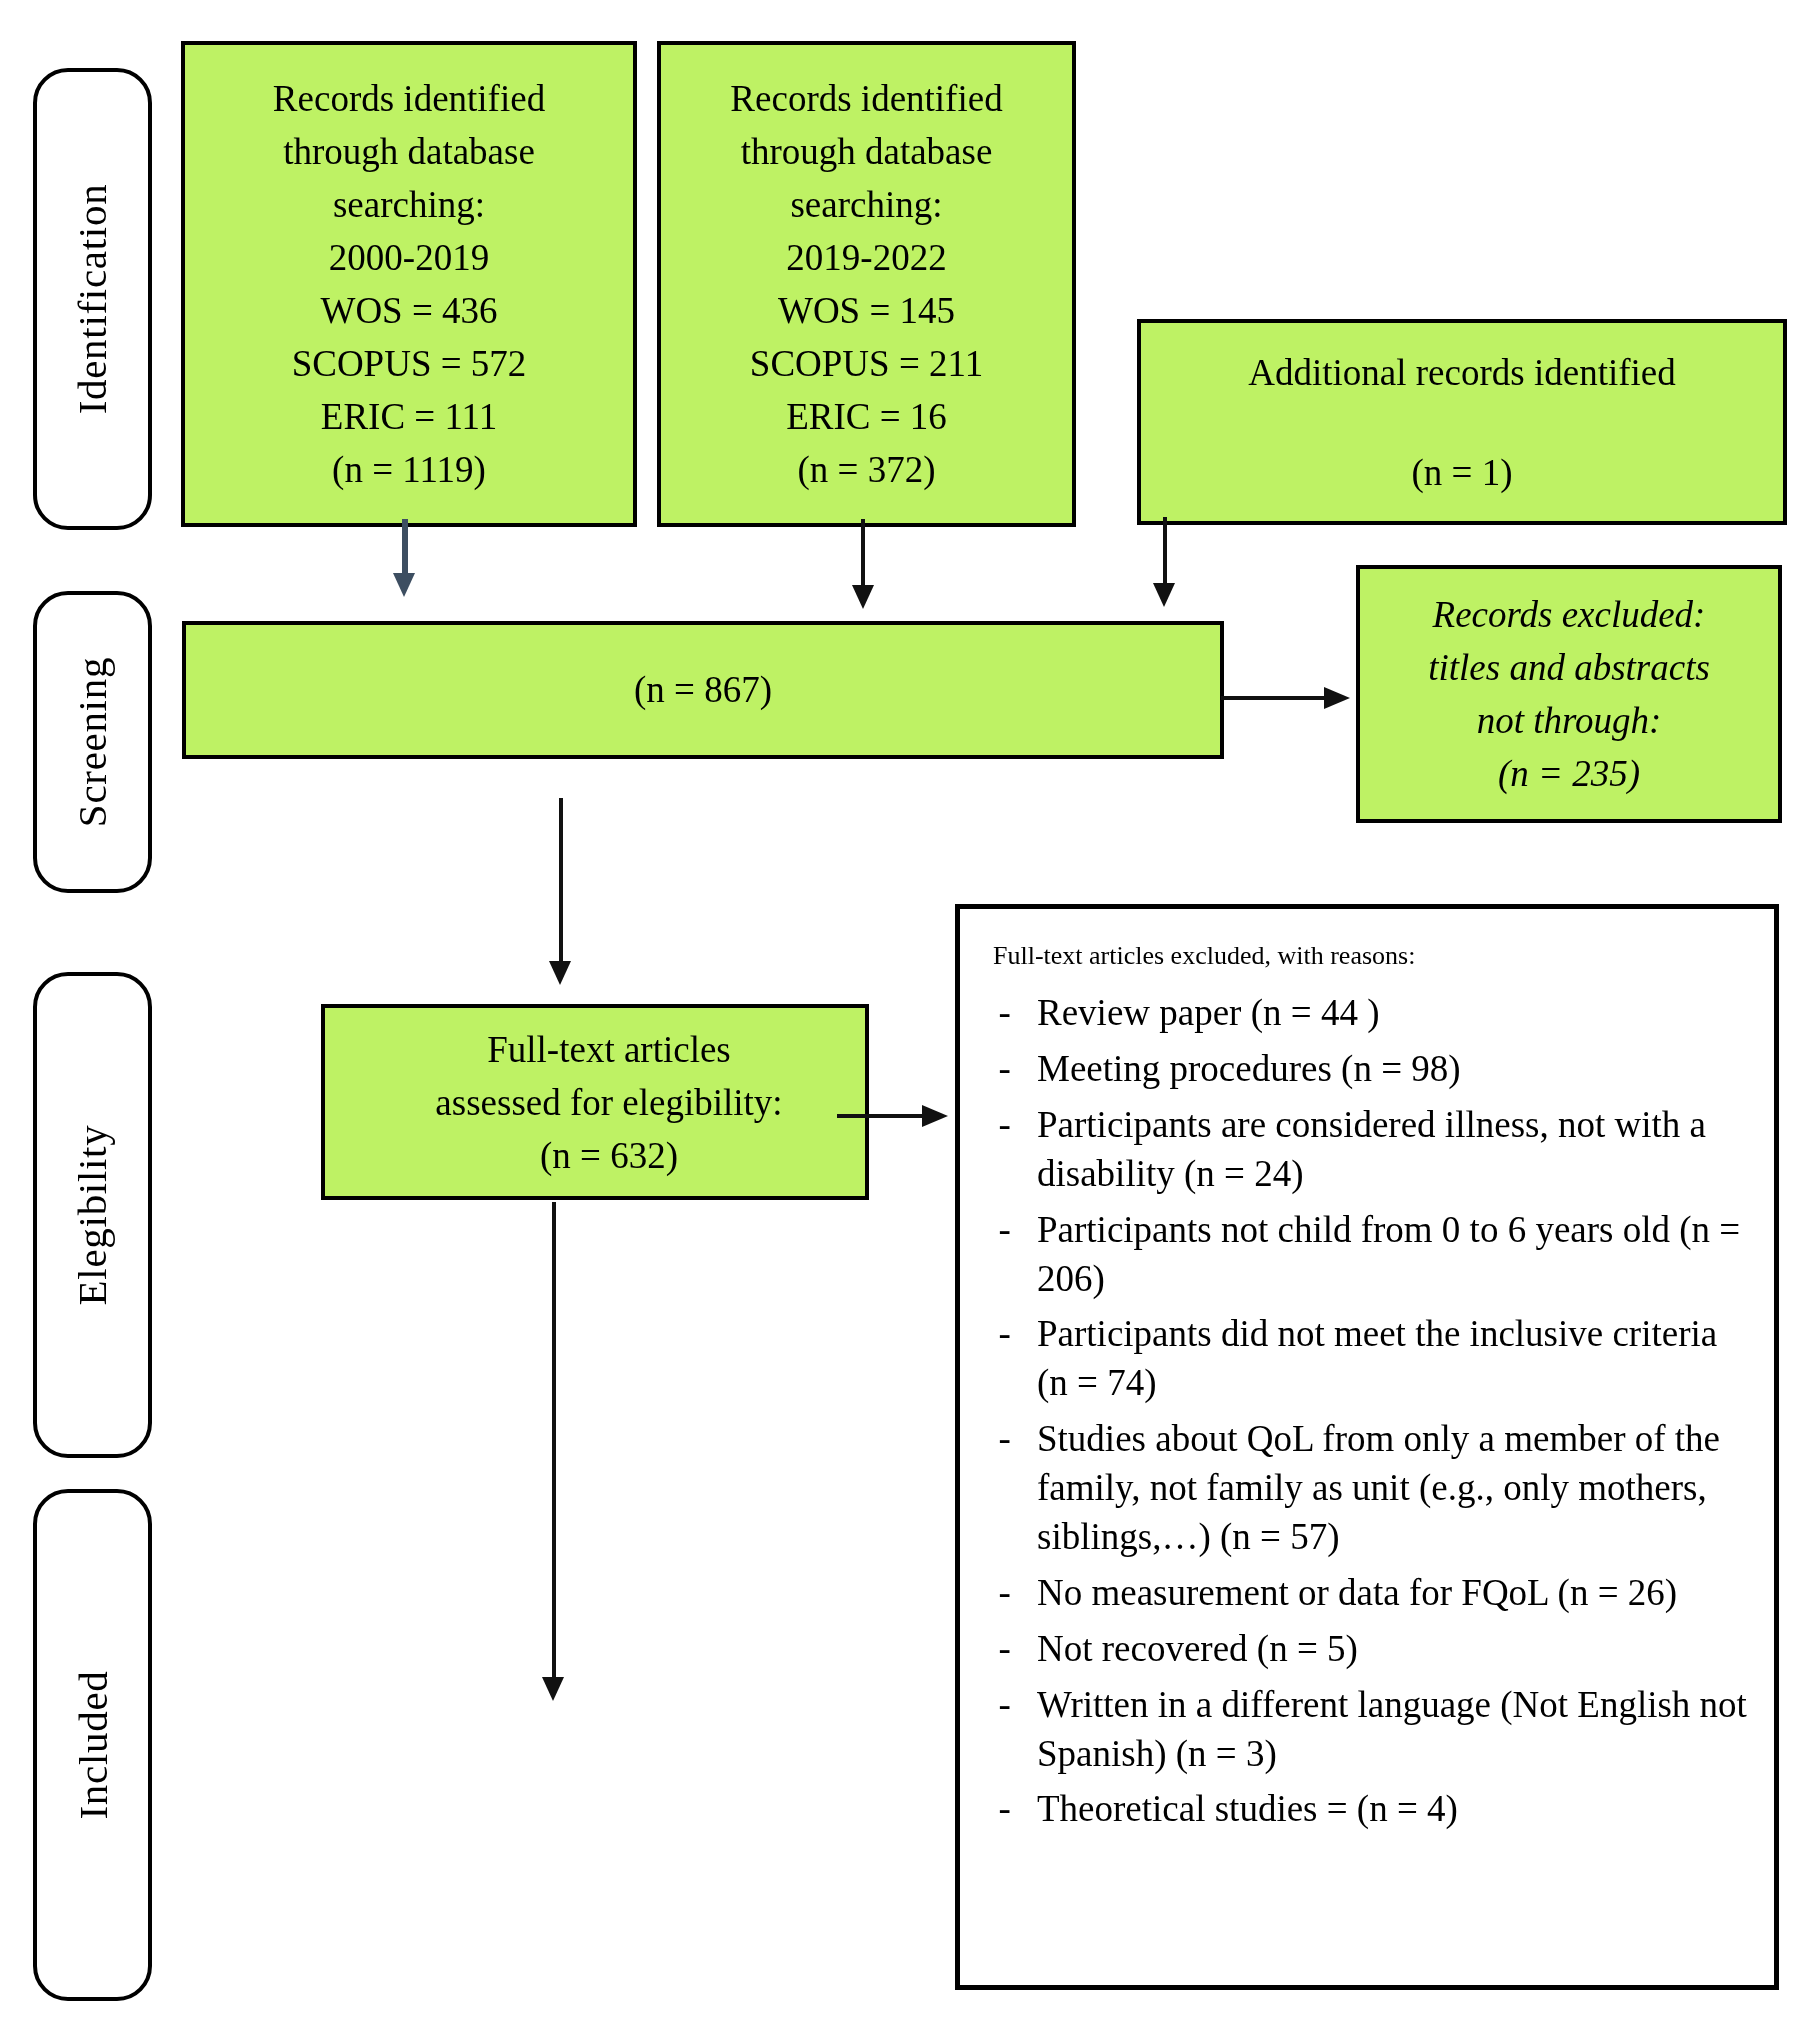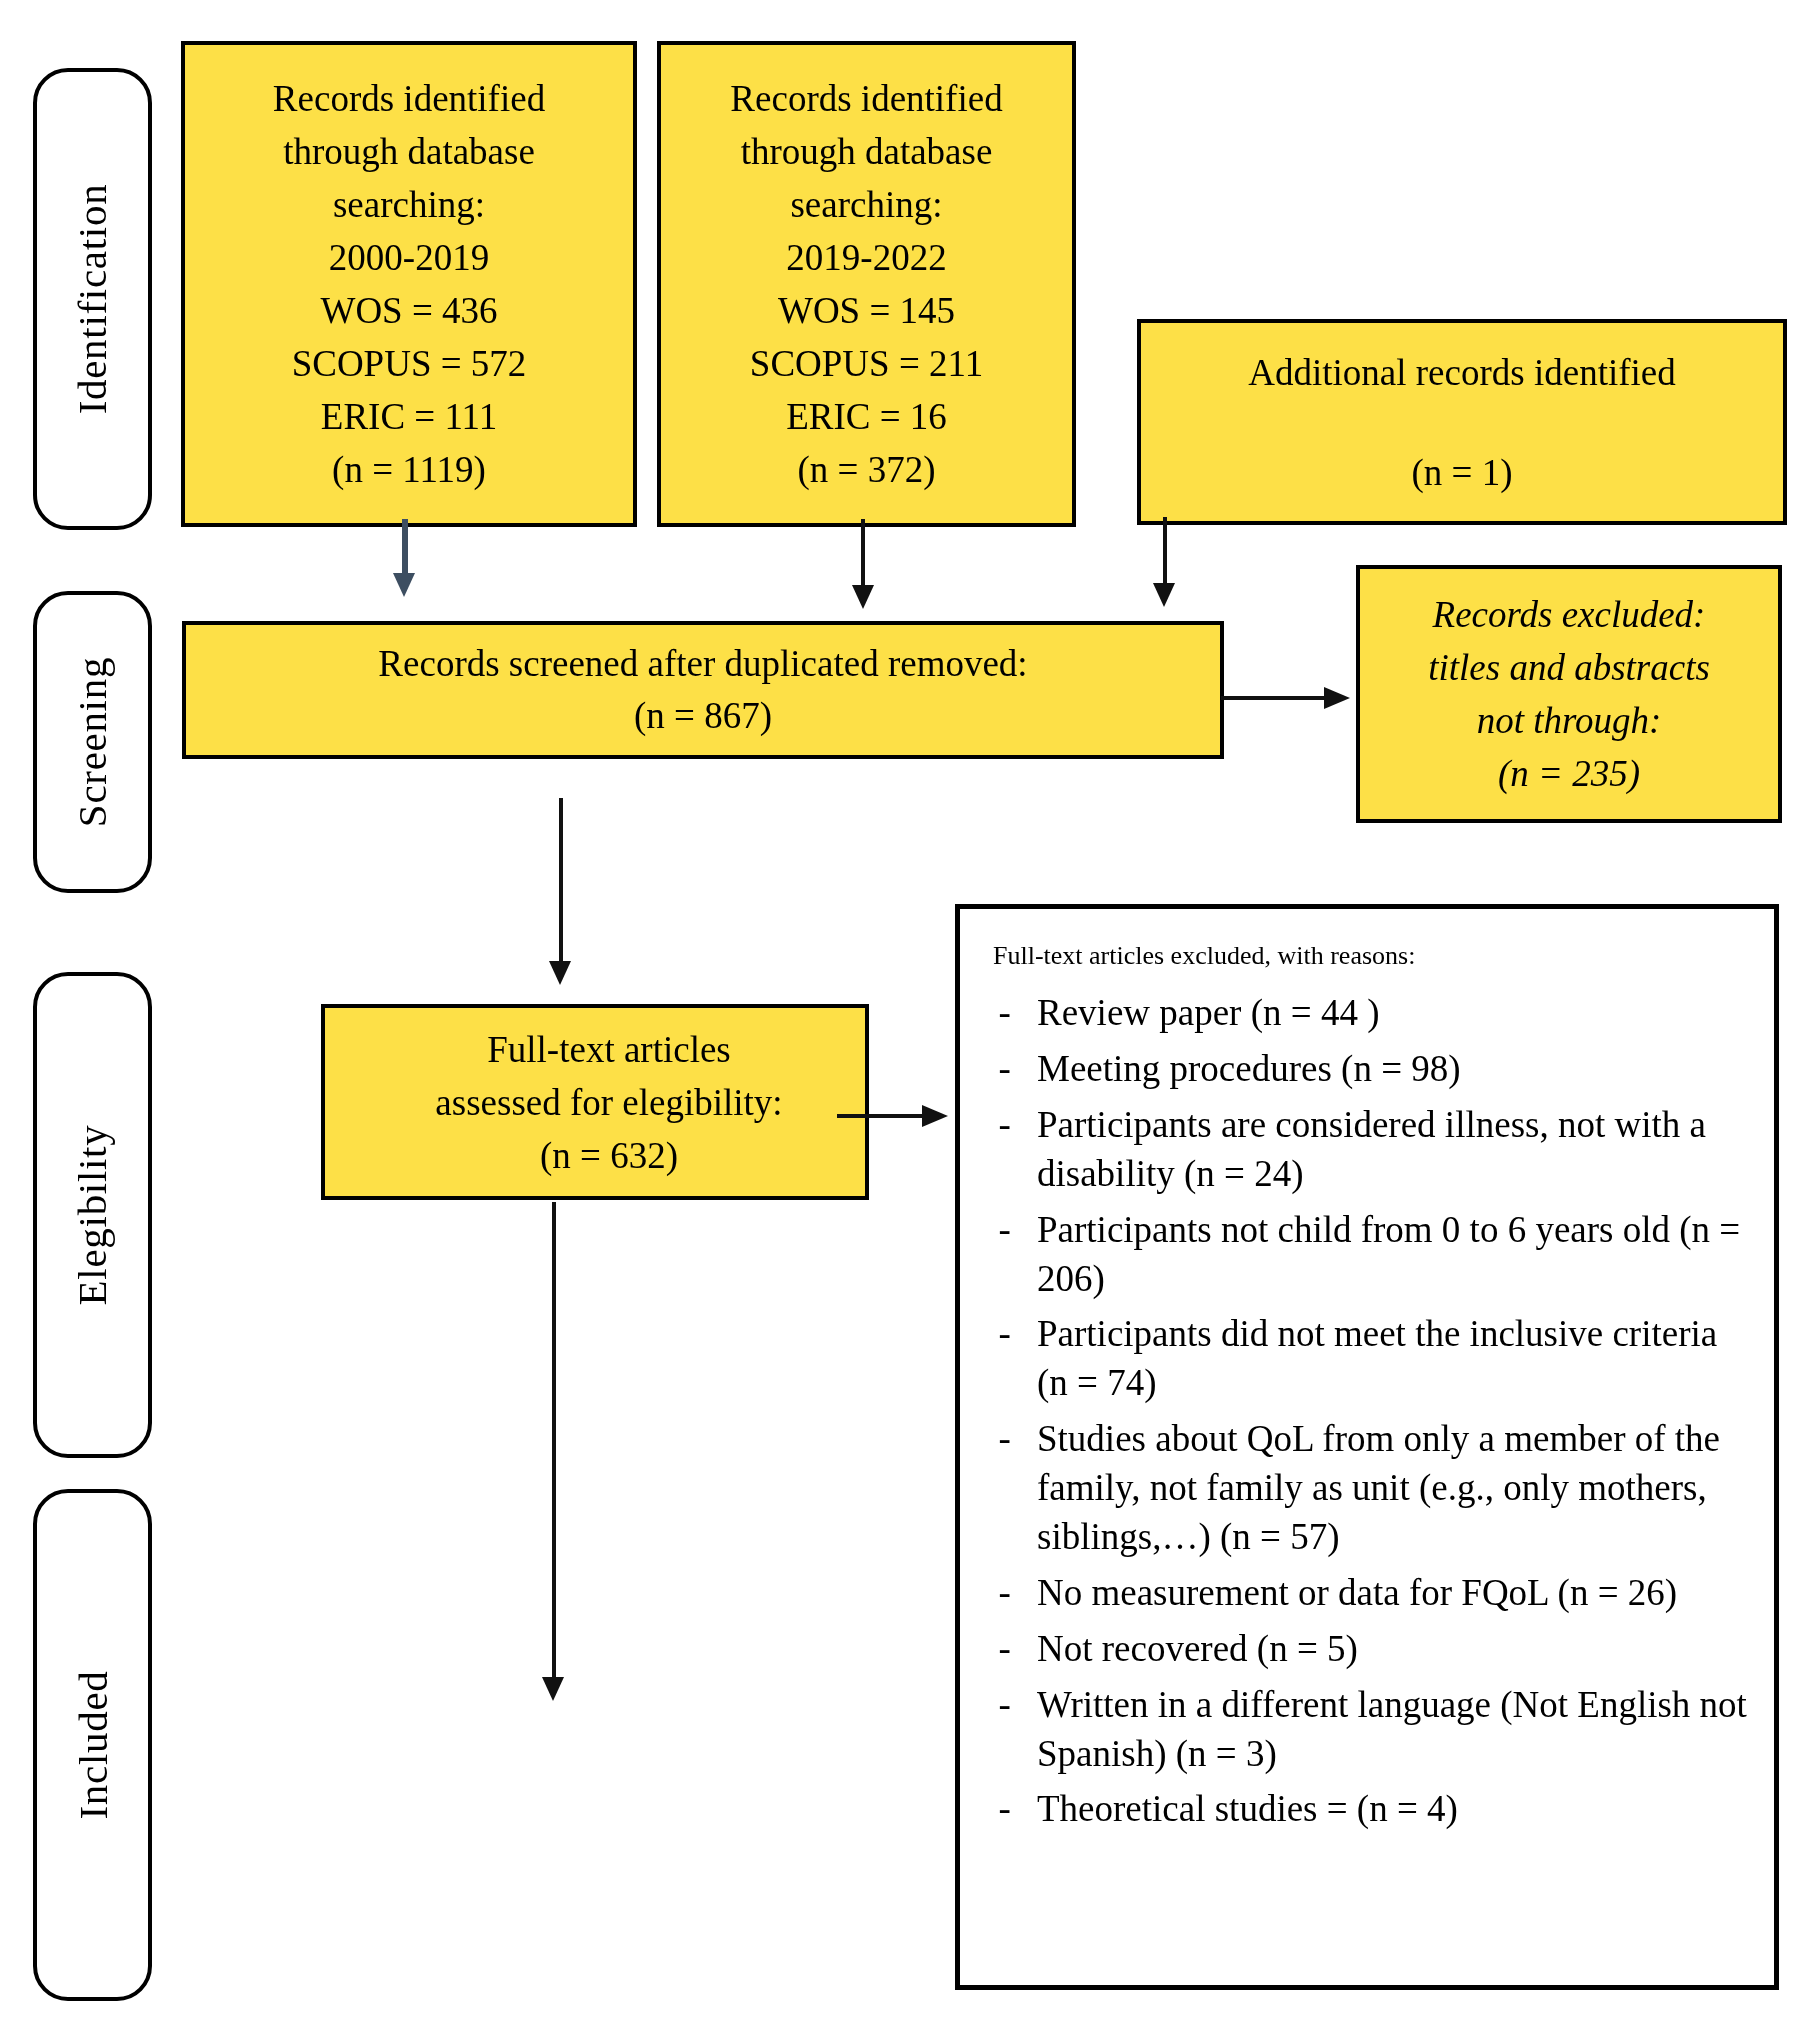--- a/index.html
+++ b/index.html
@@ -24,21 +24,21 @@
     transform:rotate(-90deg);
     white-space:nowrap;
     font-size:41px;
     letter-spacing:0.7px;
   }
 
   
   .fbox {
     position:absolute;
     border:4.8px solid #000;
-    background:#fde047;
+    background:#bef264;
     display:flex; flex-direction:column;
     align-items:center; justify-content:center;
     text-align:left;
   }
   .fbox .ln { font-size:37px; line-height:53px; white-space:nowrap; }
   .fbox.compact .ln { line-height:52px; }
 
   
   .reasons {
     position:absolute;
@@ -114,21 +114,20 @@
     <div class="ln">ERIC = 16</div>
     <div class="ln">(n = 372)</div>
   </div>
 
   <div class="fbox" style="left:1137px; top:319px; width:642px; height:198px;gap:47px;">
     <div class="ln">Additional records identified</div>
     <div class="ln">(n = 1)</div>
   </div>
 
   <div class="fbox compact" style="left:182px; top:621px; width:1034px; height:130px;">
-    <div class="ln">Records screened after duplicated removed:</div>
     <div class="ln">(n = 867)</div>
   </div>
 
   <div class="fbox" style="left:1356px; top:565px; width:418px; height:250px;font-style:italic;">
     <div class="ln">Records excluded:</div>
     <div class="ln">titles and abstracts</div>
     <div class="ln">not through:</div>
     <div class="ln">(n = 235)</div>
   </div>
 

